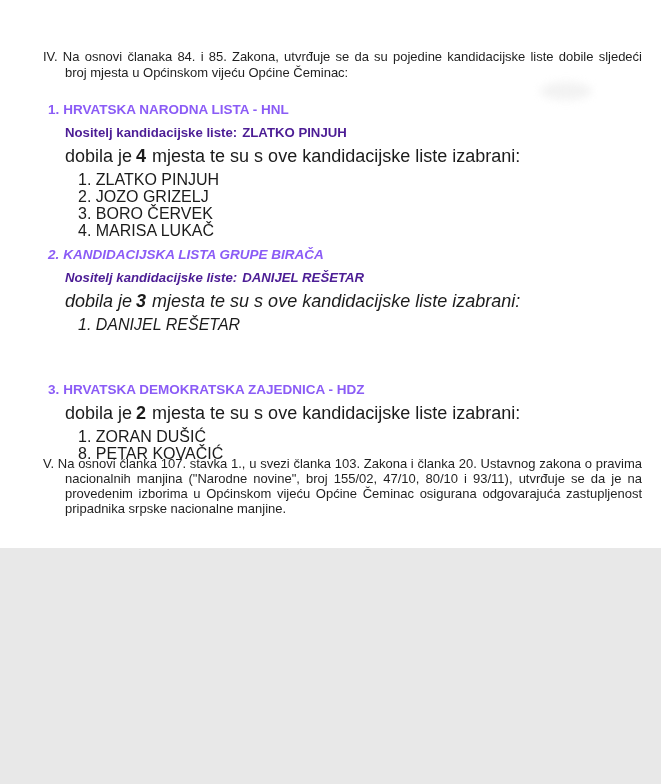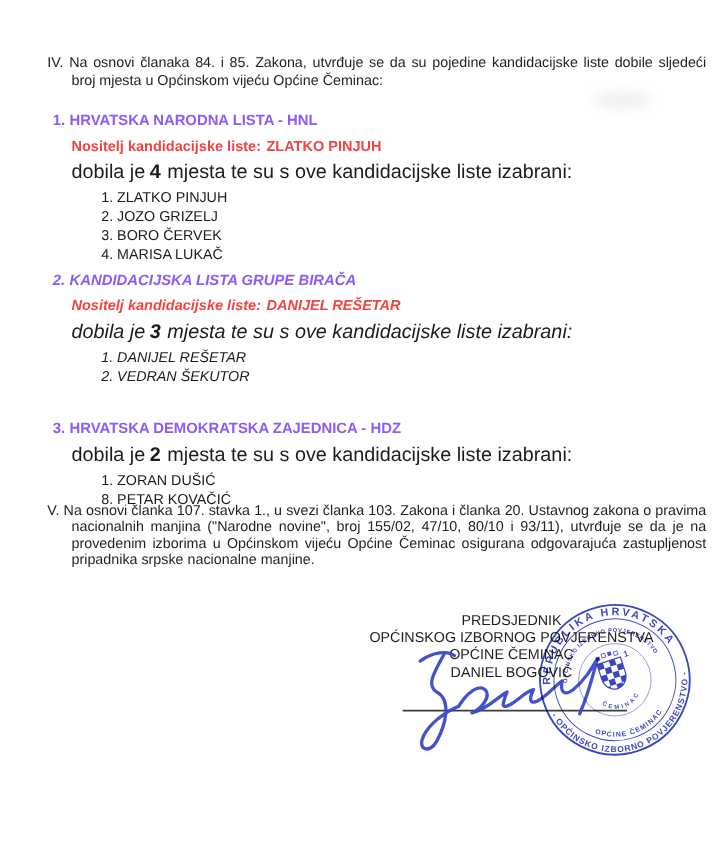--- a/index.html
+++ b/index.html
@@ -1,38 +1,38 @@
 <!DOCTYPE html>
 <html><head>
 <meta charset="utf-8">
 <style>
   * { margin:0; padding:0; box-sizing:border-box; }
   html,body { background:#e8e8e8; }
   .page {
-    position:relative; width:661px; height:784px; background:#ffffff;
+    position:relative; width:661px; height:548px; background:#ffffff;
     font-family:"Liberation Sans", sans-serif; color:#1b1b1b; overflow:hidden;
     margin:0 auto;
   }
   .para {
     position:absolute; left:43px; width:599px; font-size:13px; line-height:16px;
     text-align:justify; padding-left:22px; text-indent:-22px; color:#1f1f1f;
   }
   #para-iv { top:49px; }
   #para-v  { top:456px; line-height:15px; }
   .section { position:absolute; left:48px; width:560px; }
   #section-1 { top:102px; }
   #section-2 { top:247px;font-style:italic; }
   #section-3 { top:382px; }
   .list-title { font-size:13.5px; font-weight:bold; color:#8b5cf6; }
   .list-num { display:inline-block; margin-right:4px; }
-  .holder-line { margin-top:8px; margin-left:17px; font-size:13.2px; font-weight:bold; color:#ef4444; }
+  .holder-line { margin-top:8px; margin-left:17px; font-size:13.2px; font-weight:bold; color:#4c1d95; }
   .holder-label { margin-right:5px; }
   .seats-line { margin-top:6px; margin-left:17px; font-size:18px; }
   .seats-count { font-weight:bold; margin:0 6px 0 4px; }
-  .elected { margin-top:4px; margin-left:44px; font-size:13px; }
+  .elected { margin-top:4px; margin-left:30px; font-size:16px; }
   .elected .member { line-height:17px; }
   .sig-block {
     position:absolute; left:335px; top:556px; width:260px; text-align:center;
     font-size:13px; line-height:15.5px; color:#1f1f1f;
   }
   .smudge {
     position:absolute; left:540px; top:82px; width:52px; height:18px;
     background:#ededed; border-radius:50%; filter:blur(4px); opacity:.7;
   }
   .sig-svg { position:absolute; left:355px; top:585px; width:230px; height:120px; }
@@ -61,21 +61,20 @@
       <div class="member">4. MARISA LUKAČ</div>
     </div>
   </div>
 
   <div class="section" id="section-2">
     <div class="list-title"><span class="list-num">2.</span><span>KANDIDACIJSKA LISTA GRUPE BIRAČA</span></div>
     <div class="holder-line"><span class="holder-label">Nositelj kandidacijske liste:</span><span>DANIJEL REŠETAR</span></div>
     <div class="seats-line"><span>dobila je</span><span class="seats-count">3</span><span>mjesta te su s ove kandidacijske liste izabrani:</span></div>
     <div class="elected">
       <div class="member">1. DANIJEL REŠETAR</div>
-      <div class="member">2. VEDRAN ŠEKUTOR</div>
     </div>
   </div>
 
   <div class="section" id="section-3">
     <div class="list-title"><span class="list-num">3.</span><span>HRVATSKA DEMOKRATSKA ZAJEDNICA - HDZ</span></div>
     <div class="seats-line"><span>dobila je</span><span class="seats-count">2</span><span>mjesta te su s ove kandidacijske liste izabrani:</span></div>
     <div class="elected">
       <div class="member">1. ZORAN DUŠIĆ</div>
       <div class="member">8. PETAR KOVAČIĆ</div>
     </div>

